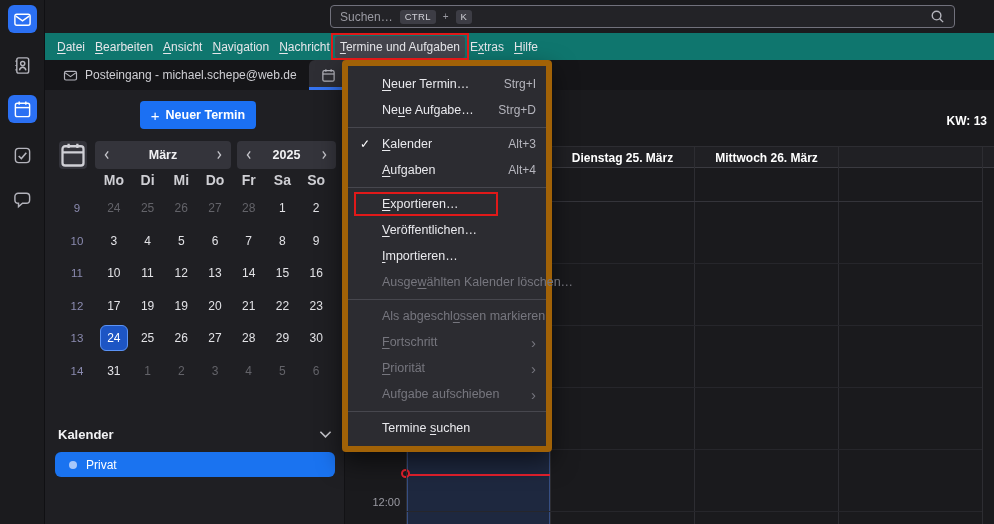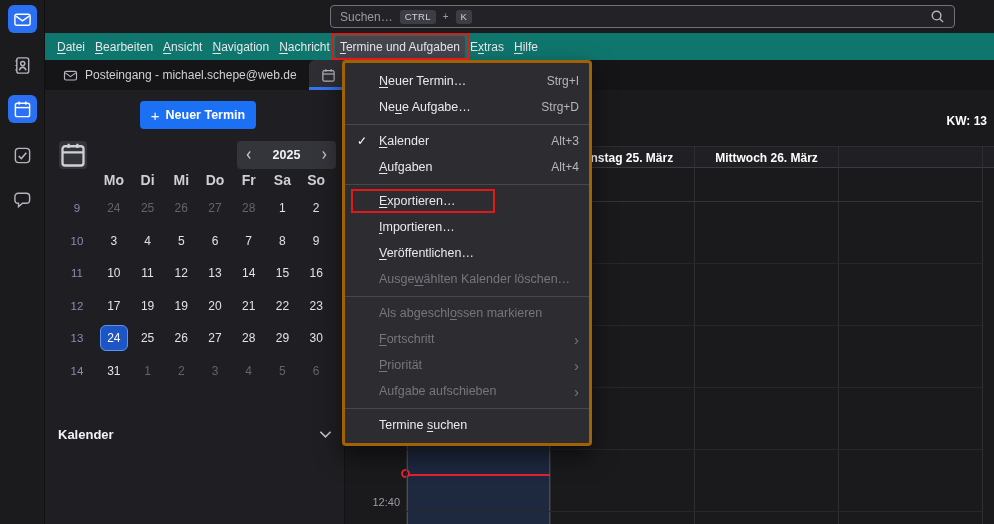--- a/index.html
+++ b/index.html
@@ -75,21 +75,21 @@
   .day-head { position:absolute; top:57px; height:21px; display:flex; align-items:center; justify-content:center; font-size:12px; font-weight:700; color:#fff; white-space:nowrap; overflow:hidden; }
   .vline { position:absolute; top:56px; bottom:0; width:1px; background:#2d2d32; }
   .hline { position:absolute; left:61px; right:12px; height:1px; background:#26262b; }
   .hline.strong { left:0; background:#34343a; }
   .today-col { position:absolute; left:62px; width:143px; top:79px; bottom:0; background:rgba(56,116,240,0.16); border-left:1px solid rgba(100,150,255,0.35); border-right:1px solid rgba(100,150,255,0.35); }
   .now-line { position:absolute; left:61px; width:145px; top:384px; height:2px; background:#e8212e; }
   .now-dot { position:absolute; left:56px; top:379px; width:9px; height:9px; border:2px solid #e8212e; border-radius:50%; background:#1a1a1d; }
   .time-label { position:absolute; top:406px; left:0; width:55px; text-align:right; font-size:11px; color:#9a9aa2; }
 
   
-  .dropdown { position:absolute; left:342px; top:60px; width:250px; background:#2c2c31; border:3px solid #a16207; border-radius:4px; padding:5px 0; z-index:50; box-shadow:0 10px 24px rgba(0,0,0,.55); }
+  .dropdown { position:absolute; left:342px; top:60px; width:210px; background:#2c2c31; border:6px solid #a16207; border-radius:4px; padding:5px 0; z-index:50; box-shadow:0 10px 24px rgba(0,0,0,.55); }
   .dd-item { position:relative; height:26px; display:flex; align-items:center; padding:0 10px 0 12px; font-size:12.5px; color:#e9e9ed; cursor:default; }
   .dd-check { width:22px; font-size:12px; color:#fff; flex:none; }
   .dd-label { white-space:nowrap; }
   .dd-sc { margin-left:auto; font-size:12px; color:#b5b5bd; padding-left:18px; }
   .dd-sub { margin-left:auto; color:#85858d; font-size:15px; line-height:1; }
   .dd-item.disabled { color:#76767e; }
   .dd-item.disabled .dd-sub { color:#76767e; }
   .dd-sep { height:1px; background:#47474e; margin:3.5px 0; }
   .dd-anno { position:absolute; left:6px; top:1px; width:144px; height:24px; border:2px solid #e11919; pointer-events:none; }
 </style>
@@ -183,20 +183,33 @@
       <span>Neuer Termin</span>
     </button>
     <div class="nav-row">
       <button class="today-btn">
         <svg viewBox="0 0 16 16" fill="none">
             <rect x="2" y="3" width="12" height="11" rx="1.5" stroke="#d0d0d6" stroke-width="1.3"></rect>
             <path d="M2 6.5 H14" stroke="#d0d0d6" stroke-width="1.3"></path>
             <path d="M5.5 1.5 V4 M10.5 1.5 V4" stroke="#d0d0d6" stroke-width="1.3"></path>
           </svg>
       </button>
+      <div class="spin month">
+        <button class="arrow">
+            <svg viewBox="0 0 10 14">
+              <path d="M6.5 2.5 L3 7 L6.5 11.5" stroke="#c6c6cc" stroke-width="1.6" fill="none"></path>
+            </svg>
+          </button>
+        <span class="lbl">März</span>
+        <button class="arrow">
+            <svg viewBox="0 0 10 14">
+              <path d="M3.5 2.5 L7 7 L3.5 11.5" stroke="#c6c6cc" stroke-width="1.6" fill="none"></path>
+            </svg>
+          </button>
+      </div>
       <div class="spin year">
         <button class="arrow">
             <svg viewBox="0 0 10 14">
               <path d="M6.5 2.5 L3 7 L6.5 11.5" stroke="#c6c6cc" stroke-width="1.6" fill="none"></path>
             </svg>
           </button>
         <span class="lbl">2025</span>
         <button class="arrow">
             <svg viewBox="0 0 10 14">
               <path d="M3.5 2.5 L7 7 L3.5 11.5" stroke="#c6c6cc" stroke-width="1.6" fill="none"></path>
@@ -265,29 +278,35 @@
           <div class="mc-cell mc-out">5</div>
           <div class="mc-cell mc-out">6</div>
         </div>
       </div>
     <div class="list-header">
       <span class="lbl">Kalender</span>
       <svg viewBox="0 0 14 9">
           <path d="M1.5 1.5 L7 7 L12.5 1.5" stroke="#c6c6cc" stroke-width="1.7" fill="none"></path>
         </svg>
     </div>
+    <div class="cal-list" id="cal-list">
+        <div class="cal-item" style="background: rgb(26, 115, 240);">
+          <div class="dot"></div>
+          <div class="nm">Privat</div>
+        </div>
+      </div>
   </section>
 
   <section class="main" id="grid-layer">
     <div class="kw">KW: 13</div>
     <div class="hdr-bg"></div>
     <div class="today-col"></div>
     <div class="now-line"></div>
     <div class="now-dot"></div>
-    <div class="time-label">12:40</div>
+    <div class="time-label">12:00</div>
   <div class="day-head" style="left: 62px; width: 143px;"></div>
       <div class="day-head" style="left: 206px; width: 143px;">Dienstag 25. März</div>
       <div class="day-head" style="left: 350px; width: 143px;">Mittwoch 26. März</div>
       <div class="vline" style="left: 61px;"></div>
       <div class="vline" style="left: 205px;"></div>
       <div class="vline" style="left: 349px;"></div>
       <div class="vline" style="left: 493px;"></div>
       <div class="vline" style="left: 637px;"></div>
       <div class="hline strong" style="top: 111px;"></div>
       <div class="hline" style="top: 173px;"></div>
@@ -320,25 +339,25 @@
         <div class="dd-sc">Alt+4</div>
       </div>
       <div class="dd-sep"></div>
       <div class="dd-item">
         <div class="dd-check"></div>
         <div class="dd-label"><u>E</u>xportieren…</div>
         <div class="dd-anno"></div>
       </div>
       <div class="dd-item">
         <div class="dd-check"></div>
+        <div class="dd-label"><u>V</u>eröffentlichen…</div>
+      </div>
+      <div class="dd-item">
+        <div class="dd-check"></div>
         <div class="dd-label"><u>I</u>mportieren…</div>
-      </div>
-      <div class="dd-item">
-        <div class="dd-check"></div>
-        <div class="dd-label"><u>V</u>eröffentlichen…</div>
       </div>
       <div class="dd-item disabled">
         <div class="dd-check"></div>
         <div class="dd-label">Ausge<u>w</u>ählten Kalender löschen…</div>
       </div>
       <div class="dd-sep"></div>
       <div class="dd-item disabled">
         <div class="dd-check"></div>
         <div class="dd-label">Als abgeschl<u>o</u>ssen markieren</div>
       </div>

